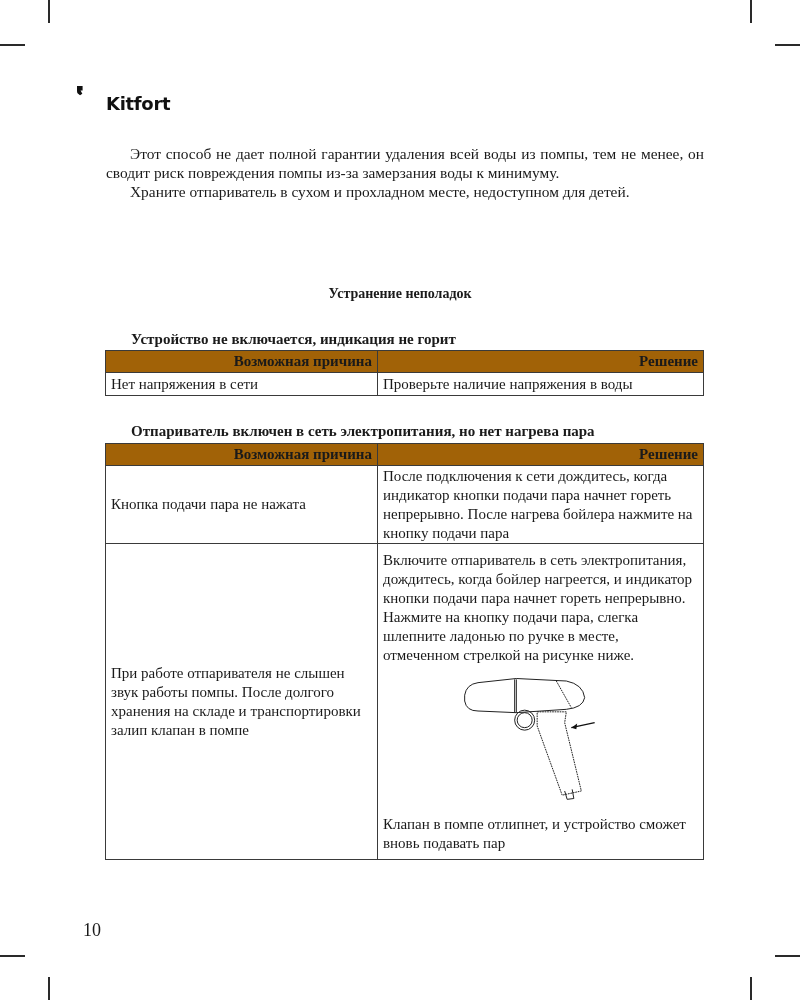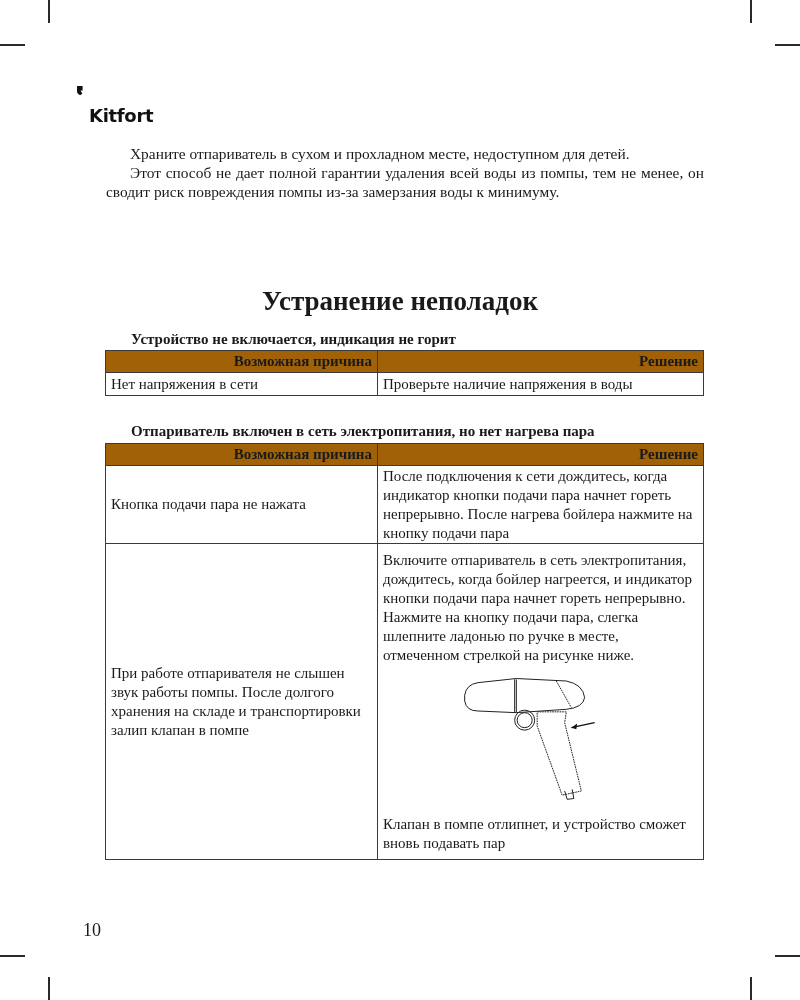--- a/index.html
+++ b/index.html
@@ -1,26 +1,26 @@
 <!DOCTYPE html>
 <html><head>
 <meta charset="utf-8">
 <style>
   html, body { margin:0; padding:0; }
   body { width:800px; height:1000px; background:#ffffff; position:relative; overflow:hidden;
          font-family:"Liberation Serif", serif; color:#1a1a1a; }
   .crop { position:absolute; background:#2a2a2a; }
   .logo { position:absolute; left:78px; top:72px; width:110px; height:48px; }
-  .logo-text { position:absolute; left:89px; top:93px; font-family:"DejaVu Sans", sans-serif;
-               font-weight:bold; font-size:18px; letter-spacing:-0.3px; color:#111;margin-top:12px; }
+  .logo-text { position:absolute; left:106px; top:93px; font-family:"DejaVu Sans", sans-serif;
+               font-weight:bold; font-size:18px; letter-spacing:-0.3px; color:#111; }
   .body-text { position:absolute; left:106px; top:144px; width:598px; font-size:15.4px; line-height:19.2px; text-align:justify; }
   .body-text p { margin:0; }
   .body-text p.indent { text-indent:24px; }
   .section-title { position:absolute; left:0; width:800px; top:286px; text-align:center;
-                   font-size:27px; font-weight:bold; }
+                   font-size:14px; font-weight:bold; }
   .table-caption { position:absolute; left:131px; font-size:15px; font-weight:bold; }
   table { position:absolute; left:105px; width:599px; border-collapse:collapse; font-size:15px; }
   th, td { border:1.5px solid #3a3a3a; padding:0 5px; vertical-align:middle; }
   th { background:#a16207; font-weight:bold; height:21px; text-align:right; }
   td { line-height:19px; text-align:left; }
   td.cause { width:261px;margin-top:44px; }
   .page-num { position:absolute; left:83px; top:920px; font-size:18px; font-weight:normal; }
   .steamer-img { display:block; margin:6px 0 4px 80px; }
 </style>
 </head>
@@ -34,22 +34,22 @@
 <div class="crop" style="left:775px;top:955px;width:25px;height:1.5px;"></div>
 <div class="crop" style="left:48px;top:977px;width:2px;height:23px;"></div>
 <div class="crop" style="left:750px;top:977px;width:2px;height:23px;"></div>
 
 <svg class="logo" viewBox="0 0 110 48" style="left:77px;top:72px;width:28px;height:40px;">
   <path d="M0 0 H22 V18 H14 L21 31 L12 37 L3 30 Q0 26 0 20 Z" fill="#111"></path>
 </svg>
 <div class="logo-text">Kitfort</div>
 
 <div class="body-text">
+  <p class="indent">Этот способ не дает полной гарантии удаления всей воды из помпы, тем не менее, он сводит риск повреждения помпы из-за замерзания воды к минимуму.</p>
   <p class="indent">Храните отпариватель в сухом и прохладном месте, недоступном для детей.</p>
-  <p class="indent">Этот способ не дает полной гарантии удаления всей воды из помпы, тем не менее, он сводит риск повреждения помпы из-за замерзания воды к минимуму.</p>
 </div>
 
 <div class="section-title">Устранение неполадок</div>
 
 <div class="table-caption" style="top:331px;">Устройство не включается, индикация не горит</div>
 <table style="top:350px;">
   <tbody>
       <tr>
     <th style="width:261px;">Возможная причина</th>
     <th>Решение</th>

